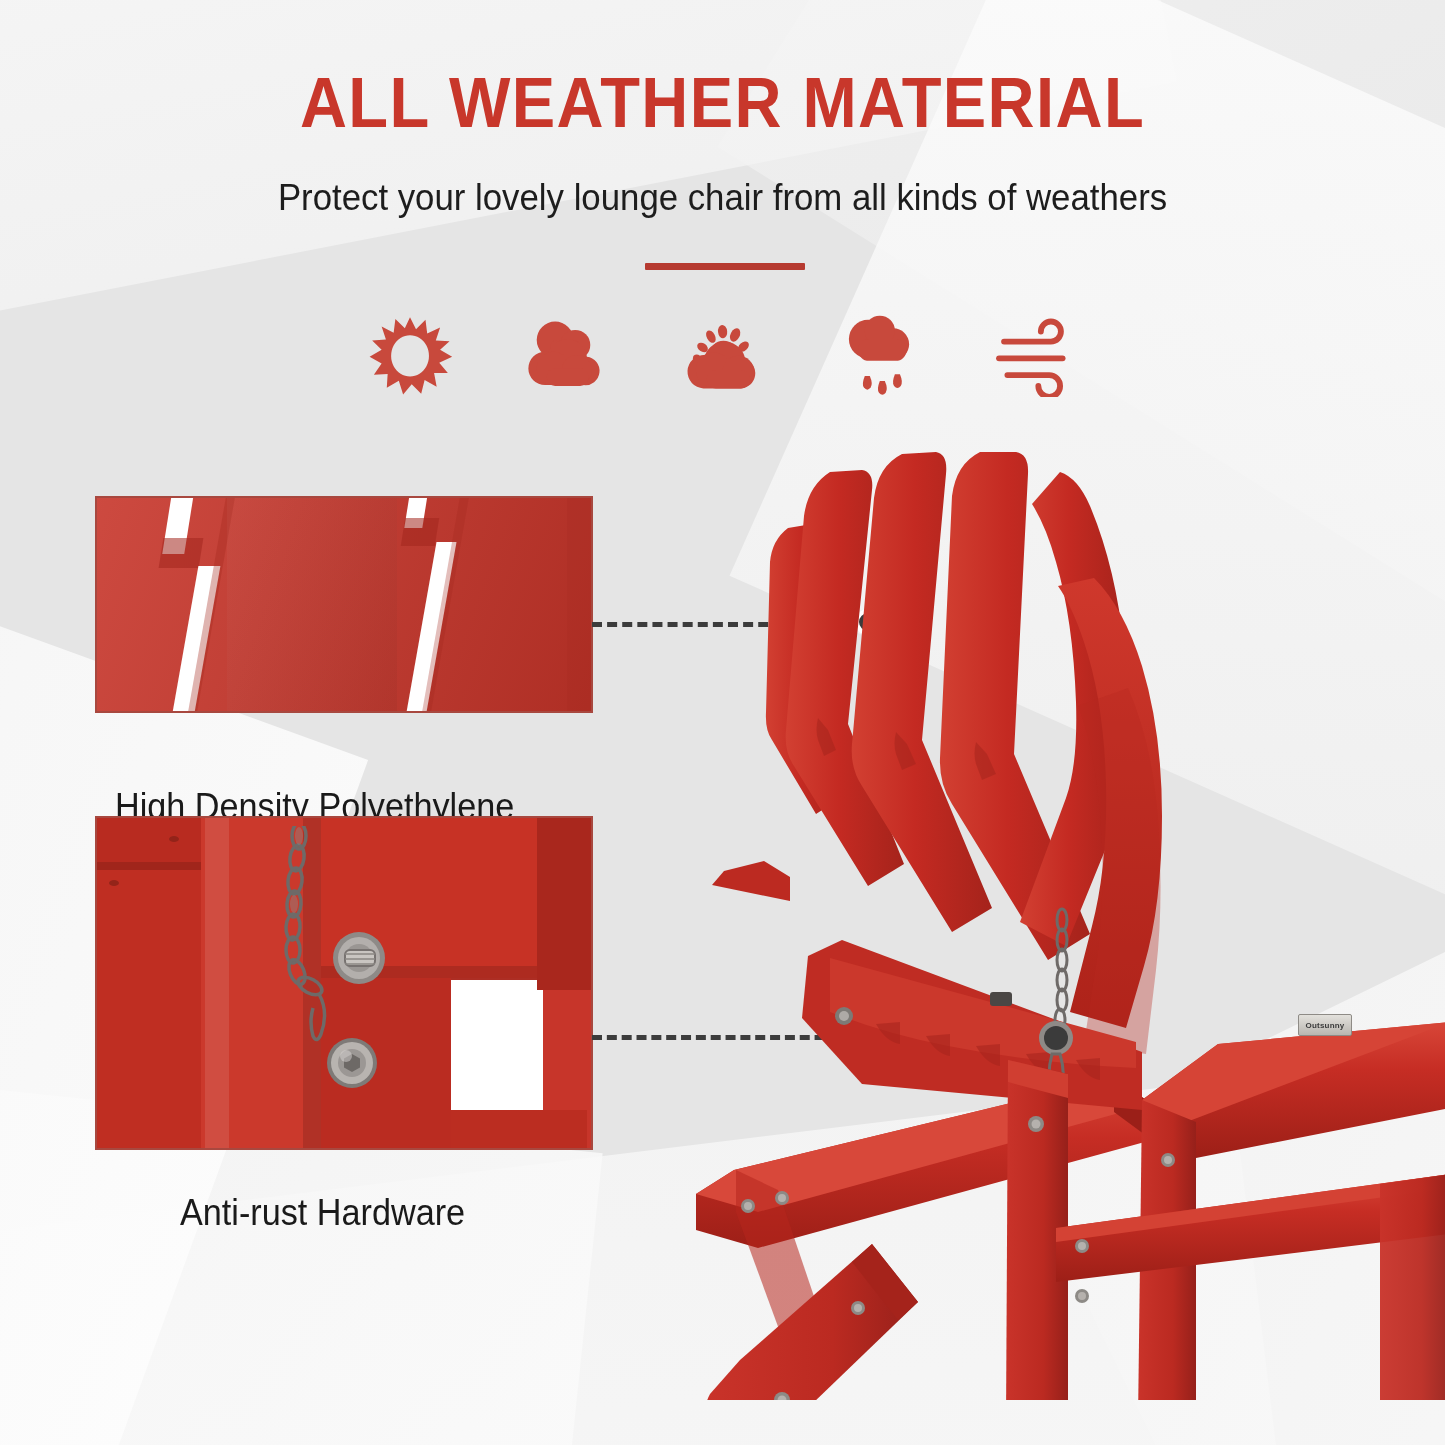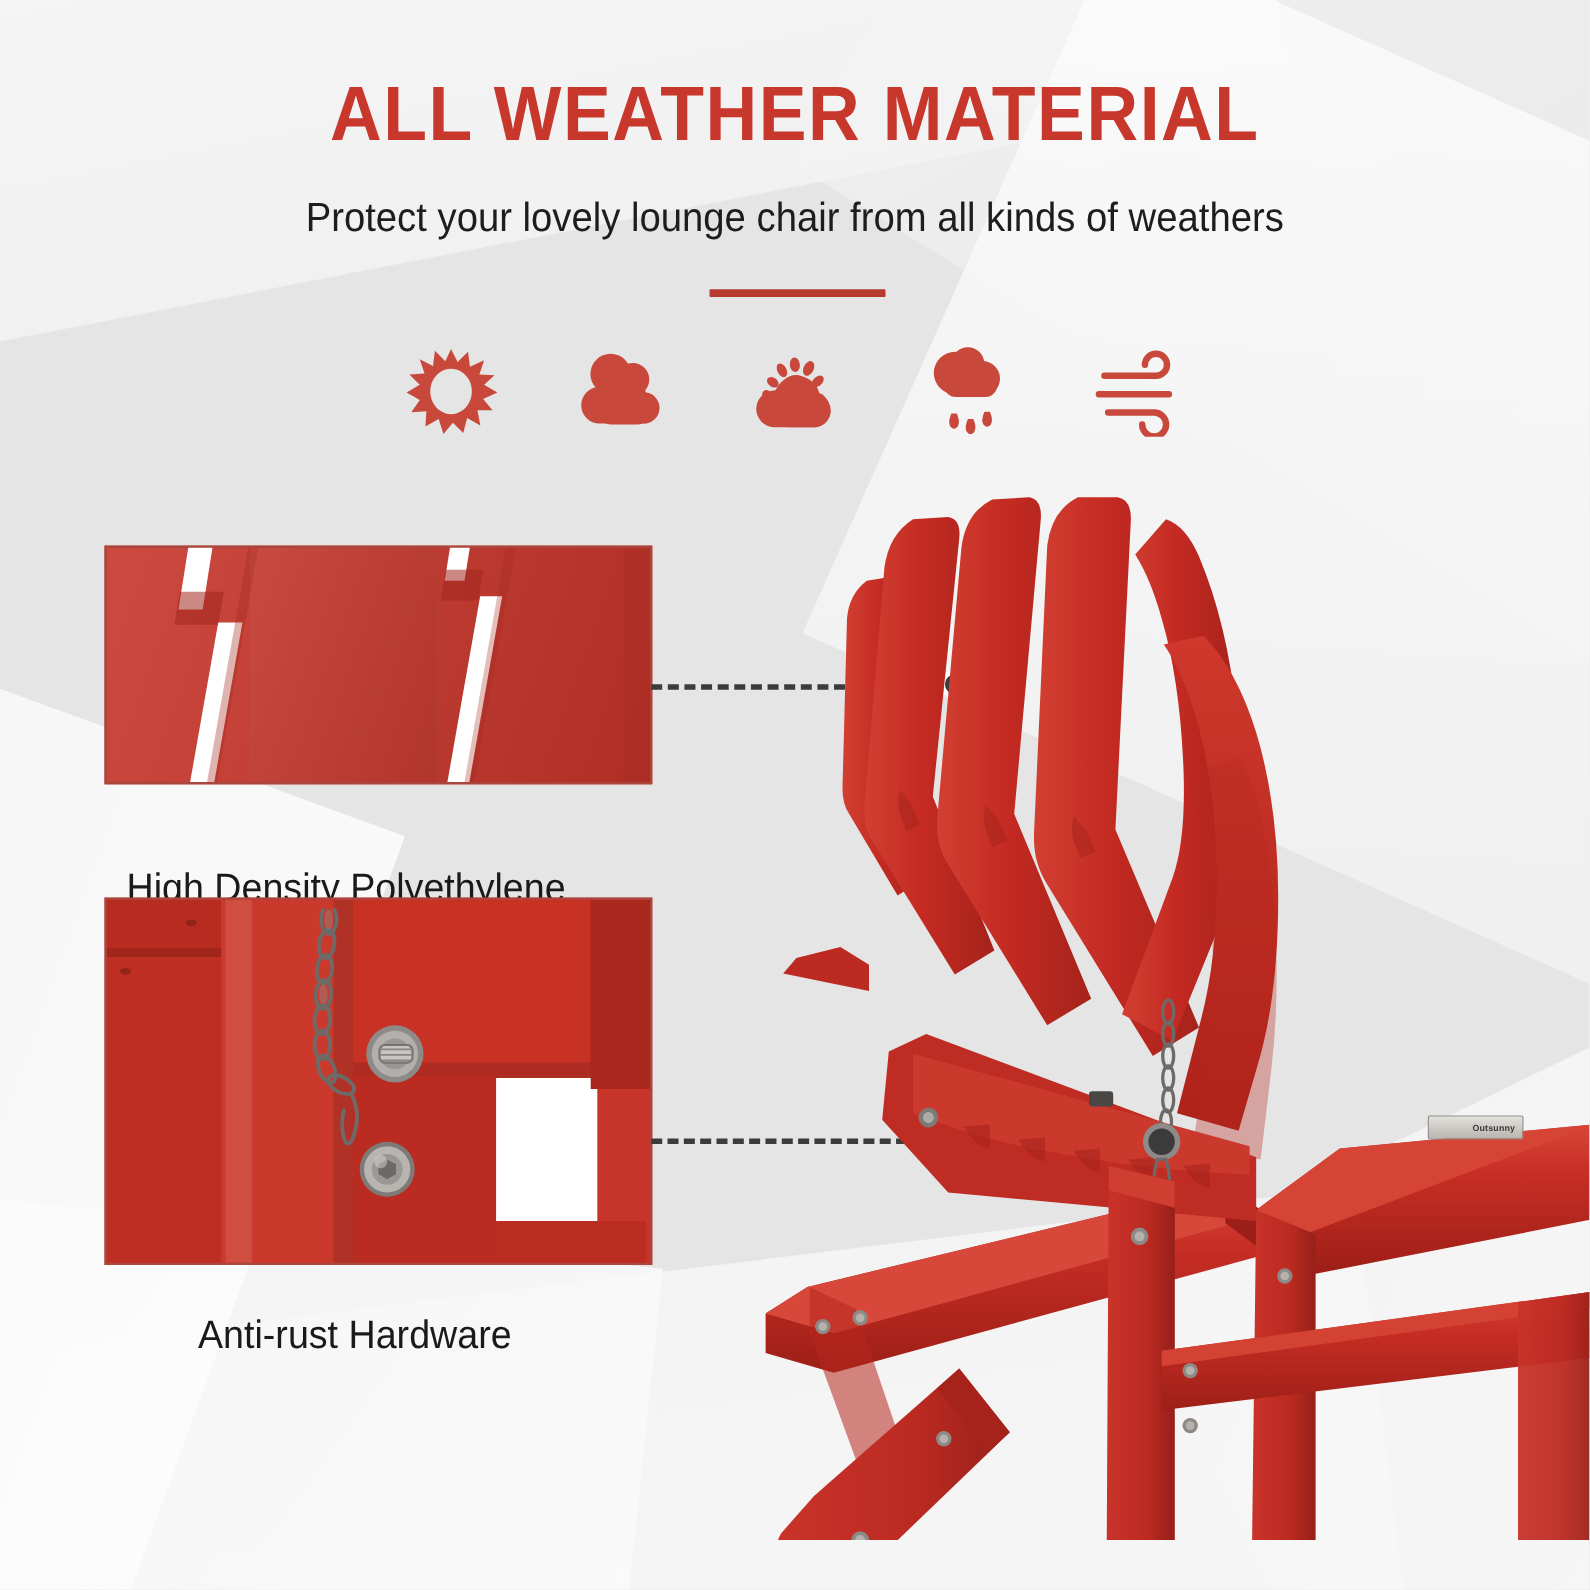--- a/index.html
+++ b/index.html
@@ -91,21 +91,21 @@
   
   .chair-wrap{position:absolute;left:690px;top:400px;width:760px;height:1000px;}
   .chair-wrap svg{display:block;width:760px;height:1000px;}
 
   .brand-badge{
     position:absolute;left:1298px;top:1014px;width:52px;height:20px;
     background:linear-gradient(180deg,#e3e1dc,#b9b6b0);
     border:1px solid #8e8b86;border-radius:2px;
     display:flex;align-items:center;justify-content:center;
     font-size:8px;color:#3a3a3a;font-weight:bold;letter-spacing:.2px;
-    font-family:"Liberation Sans",sans-serif;overflow:hidden;padding-left:33px;
+    font-family:"Liberation Sans",sans-serif;overflow:hidden;
   }
 
   
   .p1-art{position:absolute;inset:0;}
   .p1-art .gap{position:absolute;background:#ffffff;}
   .p1-art .edge{position:absolute;background:#a2271e;opacity:.55;}
   .p1-art .sheen{position:absolute;background:linear-gradient(110deg,rgba(255,255,255,.10),rgba(0,0,0,.12));}
 
   
   .p2-art{position:absolute;inset:0;}

